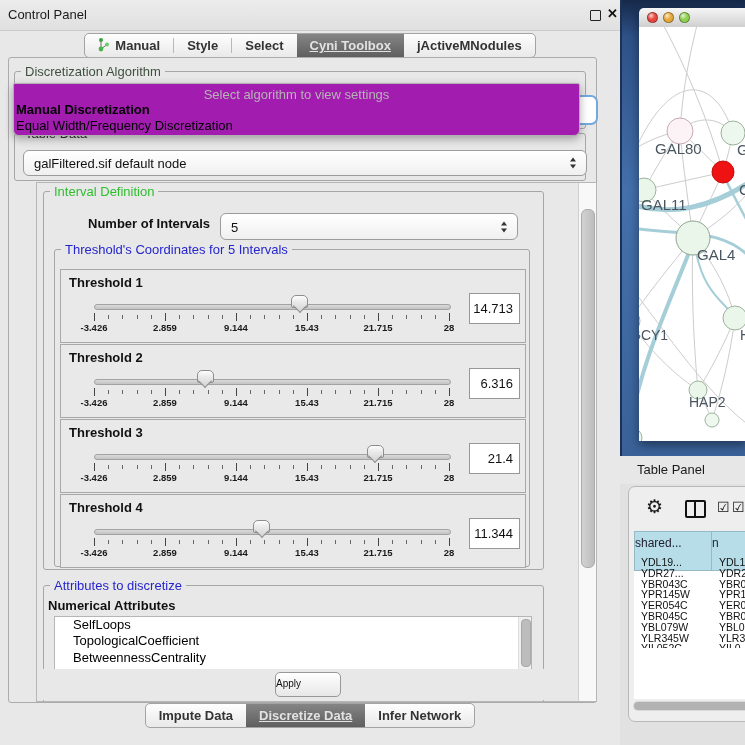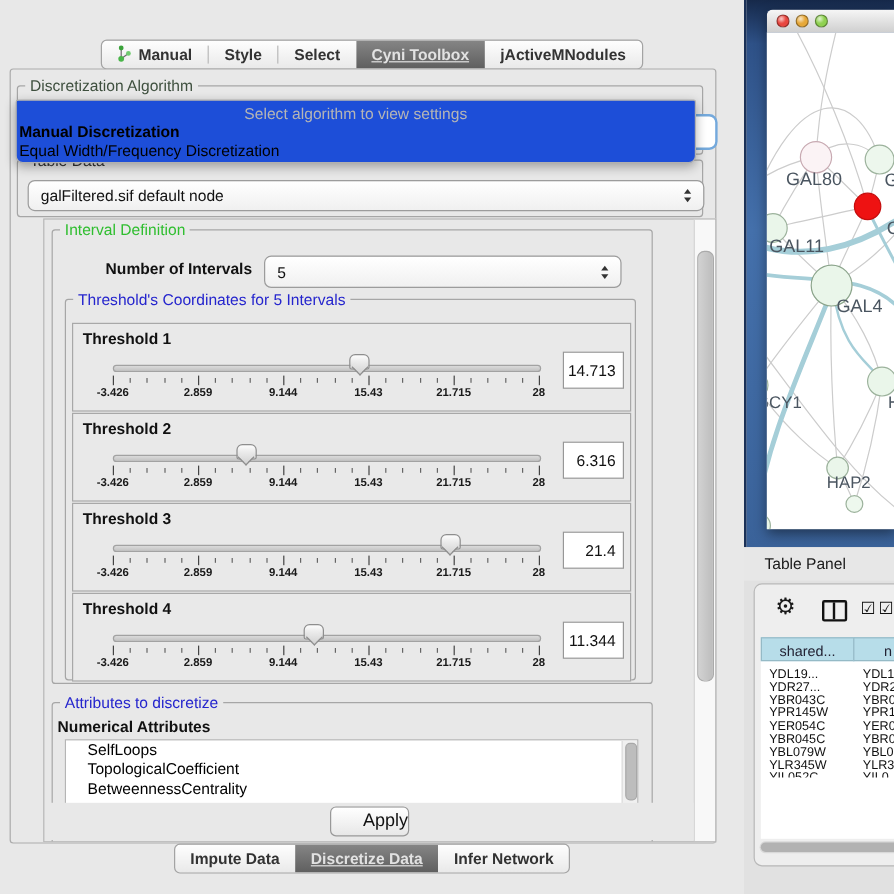--- a/index.html
+++ b/index.html
@@ -32,21 +32,21 @@
   .gt-green{color:#2fbe2f;}
   .gt-blue{color:#2525cd;}
 
   .combo{position:absolute;background:linear-gradient(#ffffff,#f0f0f0);border:1px solid #9c9c9c;border-radius:6px;font-size:13px;}
   .combo .val{position:absolute;left:10px;top:50%;transform:translateY(-50%);white-space:nowrap;}
   .stepper{position:absolute;right:9px;top:50%;transform:translateY(-50%);width:7px;height:13px;}
   .stepper::before{content:"";position:absolute;top:1px;left:0;border-left:3.5px solid transparent;border-right:3.5px solid transparent;border-bottom:4.5px solid #333;}
   .stepper::after{content:"";position:absolute;bottom:1px;left:0;border-left:3.5px solid transparent;border-right:3.5px solid transparent;border-top:4.5px solid #333;}
 
   
-  .popup{left:13px;top:83px;width:565px;height:51px;background:#1d4ed8;border:1px solid #b0b0b0;
+  .popup{left:13px;top:83px;width:565px;height:51px;background:#a21caf;border:1px solid #b0b0b0;
          border-radius:2px 2px 6px 6px;box-shadow:0 3px 9px rgba(0,0,0,.32);z-index:40;}
   .pp-prompt{margin-top:3px;text-align:center;color:#b5b5b5;font-size:13px;height:15px;}
   .pp-item{font-size:13px;height:16px;line-height:16px;padding-left:2px;color:#000;cursor:pointer;}
   .pp-item.bold{font-weight:bold;}
   .combo-fragment{left:556px;top:95px;width:38px;height:26px;background:#fff;border:2px solid #74a9dc;border-radius:7px;z-index:2;}
 
   
   .viewport{left:36px;top:182px;width:559px;height:518px;border:1px solid #b6b6b6;overflow:hidden;background:#e8e8e8;}
   .vscroll{position:absolute;right:0;top:0;bottom:0;width:17px;background:#f8f8f8;border-left:1px solid #cfcfcf;}
   .vscroll .thumb{position:absolute;left:2px;top:26px;width:12px;height:357px;border-radius:6px;
@@ -70,21 +70,21 @@
              font-size:13px;line-height:29px;text-align:right;padding-right:6px;}
 
   .attr-list{position:absolute;left:10px;top:30px;width:476px;height:54px;background:#fff;border:1px solid #b5b5b5;overflow:hidden;}
   .attr-item{font-size:13px;line-height:16.3px;padding-left:18px;color:#000;cursor:pointer;white-space:nowrap;}
   .attr-scroll{position:absolute;right:0;top:0;bottom:0;width:12px;background:#f0f0f0;border-left:1px solid #ddd;}
   .attr-scroll .thumb{position:absolute;left:1.5px;top:2px;width:8px;height:46px;border-radius:4px;background:#bdbdbd;border:1px solid #a8a8a8;}
 
   .apply-strip{position:absolute;left:1px;top:486px;width:540px;height:31px;background:#e8e8e8;z-index:5;
                display:flex;justify-content:center;}
   .apply-btn{margin-top:3px;width:64px;height:23px;background:linear-gradient(#ffffff,#e7e7e7);border:1px solid #989898;
-             border-radius:5px;font-size:15px;text-align:right;line-height:22px;color:#111;cursor:pointer;}
+             border-radius:5px;font-size:10px;text-align:left;line-height:22px;color:#111;cursor:pointer;}
 
   
   .rp{left:620px;top:0;width:125px;height:745px;background:#e1e1e1;}
   .rp-blue{position:absolute;left:0;top:0;width:125px;height:456px;
            background:linear-gradient(180deg,#16294a 0%,#2e5187 8%,#4470ab 42%,#3a6299 100%);
            border-left:2px solid #1b3157;}
   .net-window{position:absolute;left:17px;top:8px;width:108px;height:433px;box-shadow:0 4px 10px rgba(0,0,0,.45);}
   .mac-bar{position:absolute;left:0;top:0;width:108px;height:19px;background:linear-gradient(#f6f6f6,#cfcfcf);
            border-bottom:1px solid #9a9a9a;border-radius:5px 0 0 0;}
   .tl{position:absolute;top:4px;width:11px;height:11px;border-radius:50%;border:1px solid rgba(0,0,0,.35);box-sizing:border-box;}
@@ -92,34 +92,39 @@
 
   .tp-header{position:absolute;left:0;top:456px;width:125px;height:28px;background:#e7e7e7;
              font-size:13px;color:#1a1a1a;line-height:28px;padding-left:17px;box-sizing:border-box;}
   .tp-card{position:absolute;left:8px;top:486px;width:140px;height:234px;background:#eeeeee;
            border:1px solid #b8b8b8;border-radius:7px;}
   .gear{position:absolute;left:17px;top:9px;font-size:19px;color:#1a1a1a;cursor:pointer;line-height:22px;}
   .spliticon{position:absolute;left:56px;top:13px;width:17px;height:14px;border:2px solid #111;border-radius:2px;cursor:pointer;}
   .spliticon::after{content:"";position:absolute;left:7px;top:0;width:2px;height:14px;background:#111;}
   .cbicon{position:absolute;top:12px;font-size:14px;color:#111;cursor:pointer;}
   .tp-table{position:absolute;left:5px;top:44px;width:135px;height:168px;background:#fff;}
-  .tp-hcell{position:absolute;top:0;height:20px;background:#b7dde9;border:1px solid #95bac6;box-sizing:border-box;
-            font-size:12px;color:#223;line-height:23px;text-align:center;overflow:hidden;cursor:pointer;}
+  .tp-hcell{position:absolute;top:0;height:40px;background:#b7dde9;border:1px solid #95bac6;box-sizing:border-box;
+            font-size:12px;color:#223;line-height:23px;overflow:hidden;cursor:pointer;}
   .tp-rows{position:absolute;left:0;top:25px;width:135px;height:92px;overflow:hidden;}
   .tp-row{position:relative;height:10.8px;font-size:10.5px;color:#111;white-space:nowrap;cursor:pointer;}
   .tp-row .c1{position:absolute;left:7px;top:0;}
   .tp-row .c2{position:absolute;left:85px;top:0;}
   .tp-hscroll{position:absolute;left:4px;top:214px;width:134px;height:10px;background:#d9d9d9;border-radius:5px;}
   .tp-hscroll .thumb{position:absolute;left:1px;top:1px;width:126px;height:8px;background:#b2b2b2;border-radius:4px;cursor:pointer;}
 </style>
 </head>
 <body>
 
 <div id="root">
 
+  <div class="abs cp-titlebar">
+    <span class="abs cp-title">Control Panel</span>
+    <span class="abs float-ico"></span>
+    <span class="abs close-ico">✕</span>
+  </div>
 
   <div class="abs tabrow tabrow-top">
     <div class="tabgroup">
       <div class="tab">
         <span>
           <svg width="12" height="15" viewBox="0 0 12 15">
             <line x1="3" y1="3" x2="3" y2="12" stroke="#6a6a6a" stroke-width="1"></line>
             <line x1="3" y1="12" x2="9" y2="7.5" stroke="#6a6a6a" stroke-width="1"></line>
             <circle cx="3" cy="3" r="2" fill="#3aa23a"></circle>
             <circle cx="3" cy="12" r="2.4" fill="#49b549"></circle>

